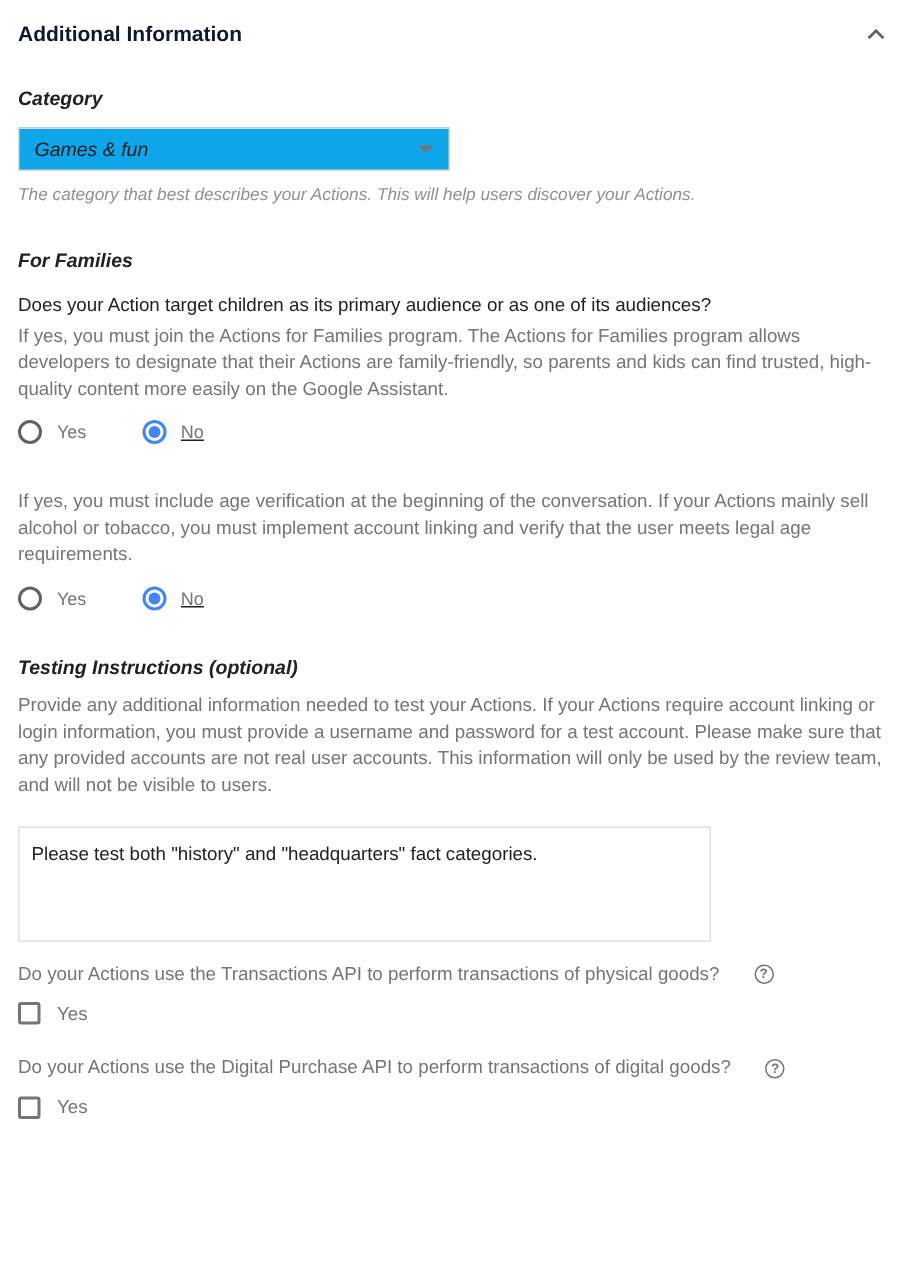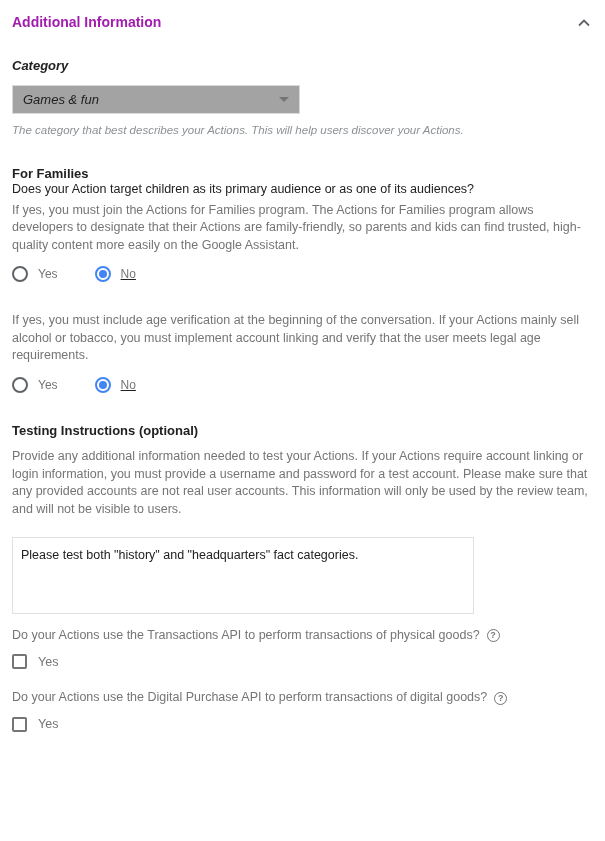--- a/index.html
+++ b/index.html
@@ -1,57 +1,57 @@
 <!DOCTYPE html>
 <html><head>
 <meta charset="utf-8">
 <style>
   * { margin: 0; padding: 0; box-sizing: border-box; }
   html, body { width: 605px; height: 841px; background: #ffffff; overflow: hidden; }
   body { font-family: "Liberation Sans", "DejaVu Sans", sans-serif; color: #212121; }
   .page { padding: 14px 12px 0 12px; width: 605px; }
 
   .panel-header { display: flex; align-items: center; justify-content: space-between; margin-bottom: 28px; }
-  .panel-title { font-size: 14px; font-weight: bold; color: #a21caf; }
+  .panel-title { font-size: 14px; font-weight: bold; color: #0f172a; }
   .collapse-btn { background: none; border: none; cursor: pointer; padding: 2px; line-height: 0; }
 
-  .section-heading { font-size: 13px; font-weight: bold; color: #212121; }
+  .section-heading { font-size: 13px; font-weight: bold; color: #212121; font-style: italic; }
 
   .field-label { font-size: 13px; font-weight: bold; color: #212121; margin-bottom: 12px; }
-  .select-box { width: 288px; height: 29px; border: 1px solid #d9d9d9; background: #a3a3a3;
+  .select-box { width: 288px; height: 29px; border: 1px solid #d9d9d9; background: #0ea5e9;
                 display: flex; align-items: center; justify-content: space-between;
                 padding: 0 10px; cursor: pointer; }
   .select-value { font-size: 13px; color: #212121; }
   .select-arrow { width: 0; height: 0; border-left: 5px solid transparent;
                   border-right: 5px solid transparent; border-top: 5px solid #757575; }
   .field-hint { font-size: 11.5px; color: #8d9195; margin-top: 10px; }
 
   .category-section { margin-bottom: 30px; font-style: italic; }
 
   .qa-section { margin-bottom: 30px; }
-  .qa-section .question { font-size: 12.5px; color: #212121; line-height: 1.35; }
+  .qa-section .question { font-size: 12.5px; color: #212121; margin-top: 14px; line-height: 1.35; }
   .qa-section .helper { font-size: 12.5px; color: #757575; margin-top: 4px; line-height: 1.4; max-width: 581px; }
 
   .radio-row { display: flex; align-items: center; margin-top: 12px; }
   .radio-option { display: flex; align-items: center; cursor: pointer; }
   .radio-option + .radio-option { margin-left: 37px; text-decoration: underline; }
   .radio-circle { width: 16px; height: 16px; border-radius: 50%; border: 2px solid #5f6368;
                   display: inline-flex; align-items: center; justify-content: center; background: #fff; }
   .radio-circle.checked { border-color: #4285f4; }
   .radio-circle.checked::after { content: ""; width: 8px; height: 8px; border-radius: 50%; background: #4285f4; }
   .radio-label { font-size: 12px; color: #757575; margin-left: 10px; }
 
   .testing-section { }
   .testing-section .description { font-size: 12.5px; color: #757575; margin-top: 10px; line-height: 1.42; max-width: 581px; }
   .testing-textarea { display: block; margin-top: 18px; width: 462px; height: 77px;
                       border: 1px solid #e0e0e0; resize: none; padding: 9px 8px;
                       font-family: "Liberation Sans", "DejaVu Sans", sans-serif;
                       font-size: 12.5px; color: #212121; line-height: 1.4; outline: none; }
 
-  .check-question { font-size: 12.5px; color: #757575; margin-top: 13px; line-height: 1.4; display: flex; align-items: center; flex-wrap: wrap; }
+  .check-question { font-size: 12.5px; color: #757575; margin-top: 13px; line-height: 1.4; display: flex; align-items: center; flex-wrap: wrap; gap: 16px; }
   .check-question .q-text { max-width: 560px; }
   .help-icon { display: inline-flex; align-items: center; justify-content: center;
                width: 13px; height: 13px; border: 1px solid #757575; border-radius: 50%;
                color: #757575; font-size: 9px; font-weight: bold; margin-left: 7px; cursor: pointer; flex: none; }
   .checkbox-row { display: flex; align-items: center; margin-top: 10px; margin-bottom: 20px; cursor: pointer; }
   .checkbox-row.last { margin-bottom: 0; }
   .checkbox-box { width: 15px; height: 15px; border: 2px solid #757575; border-radius: 2px; background: #fff; }
   .checkbox-label { font-size: 12.5px; color: #757575; margin-left: 11px; }
 
   .transactions-section { margin-bottom: 28px; }

